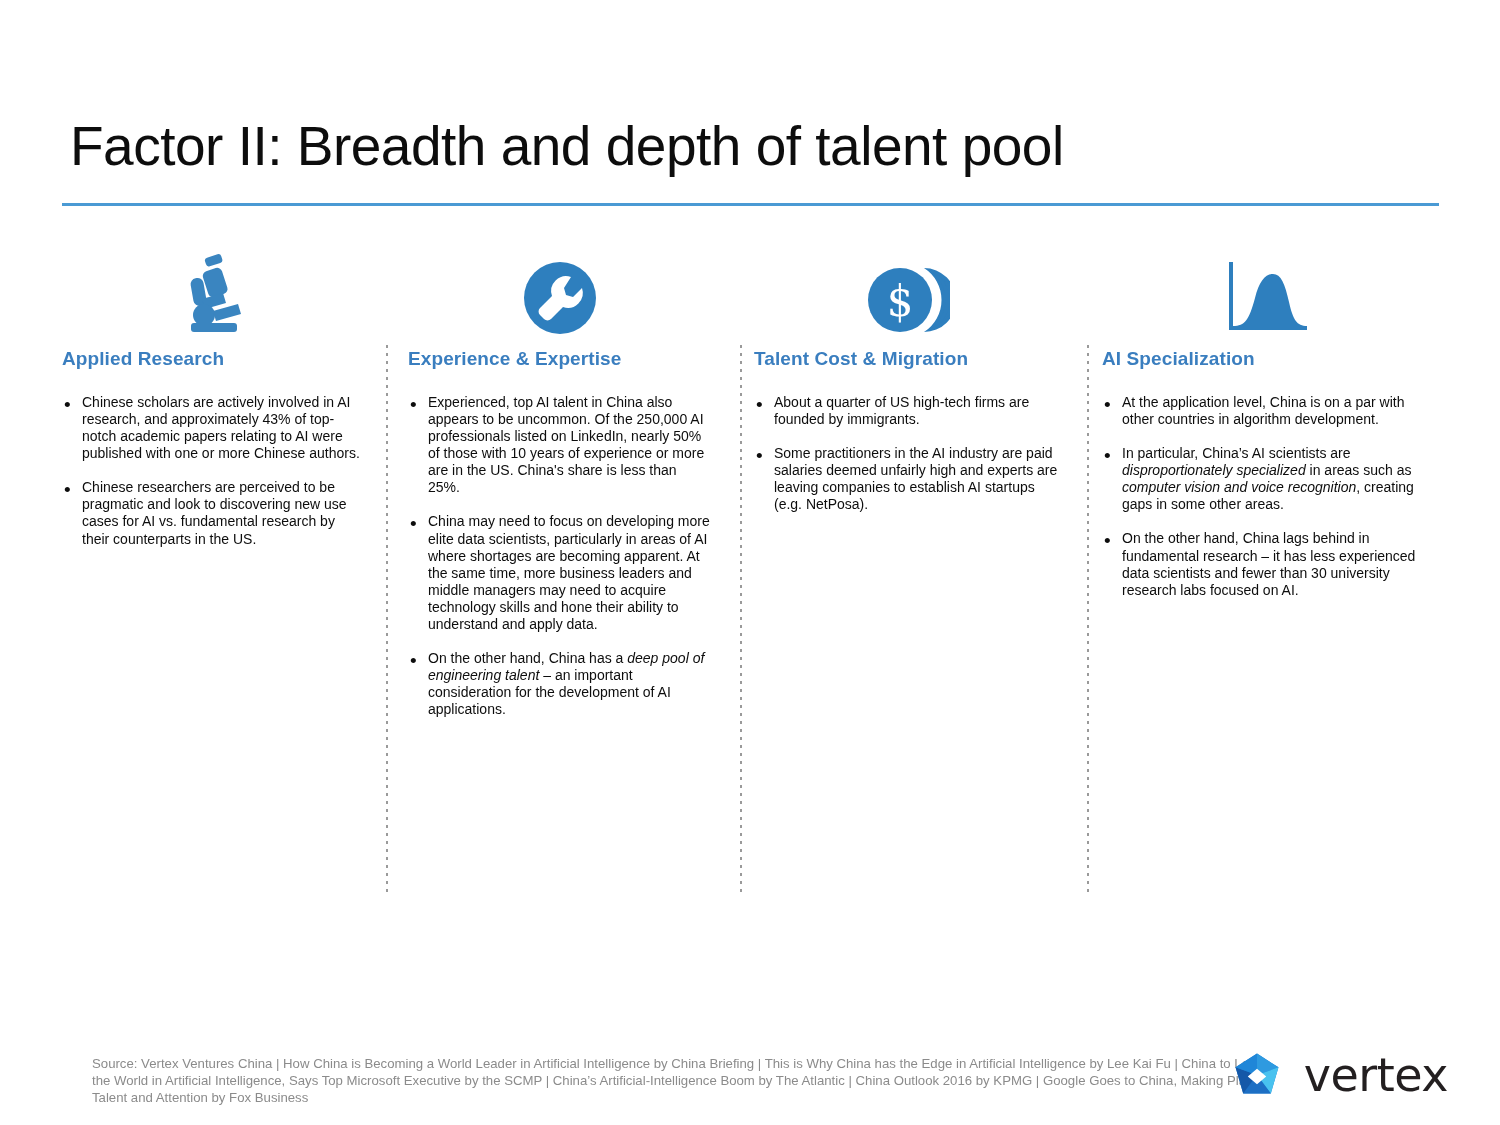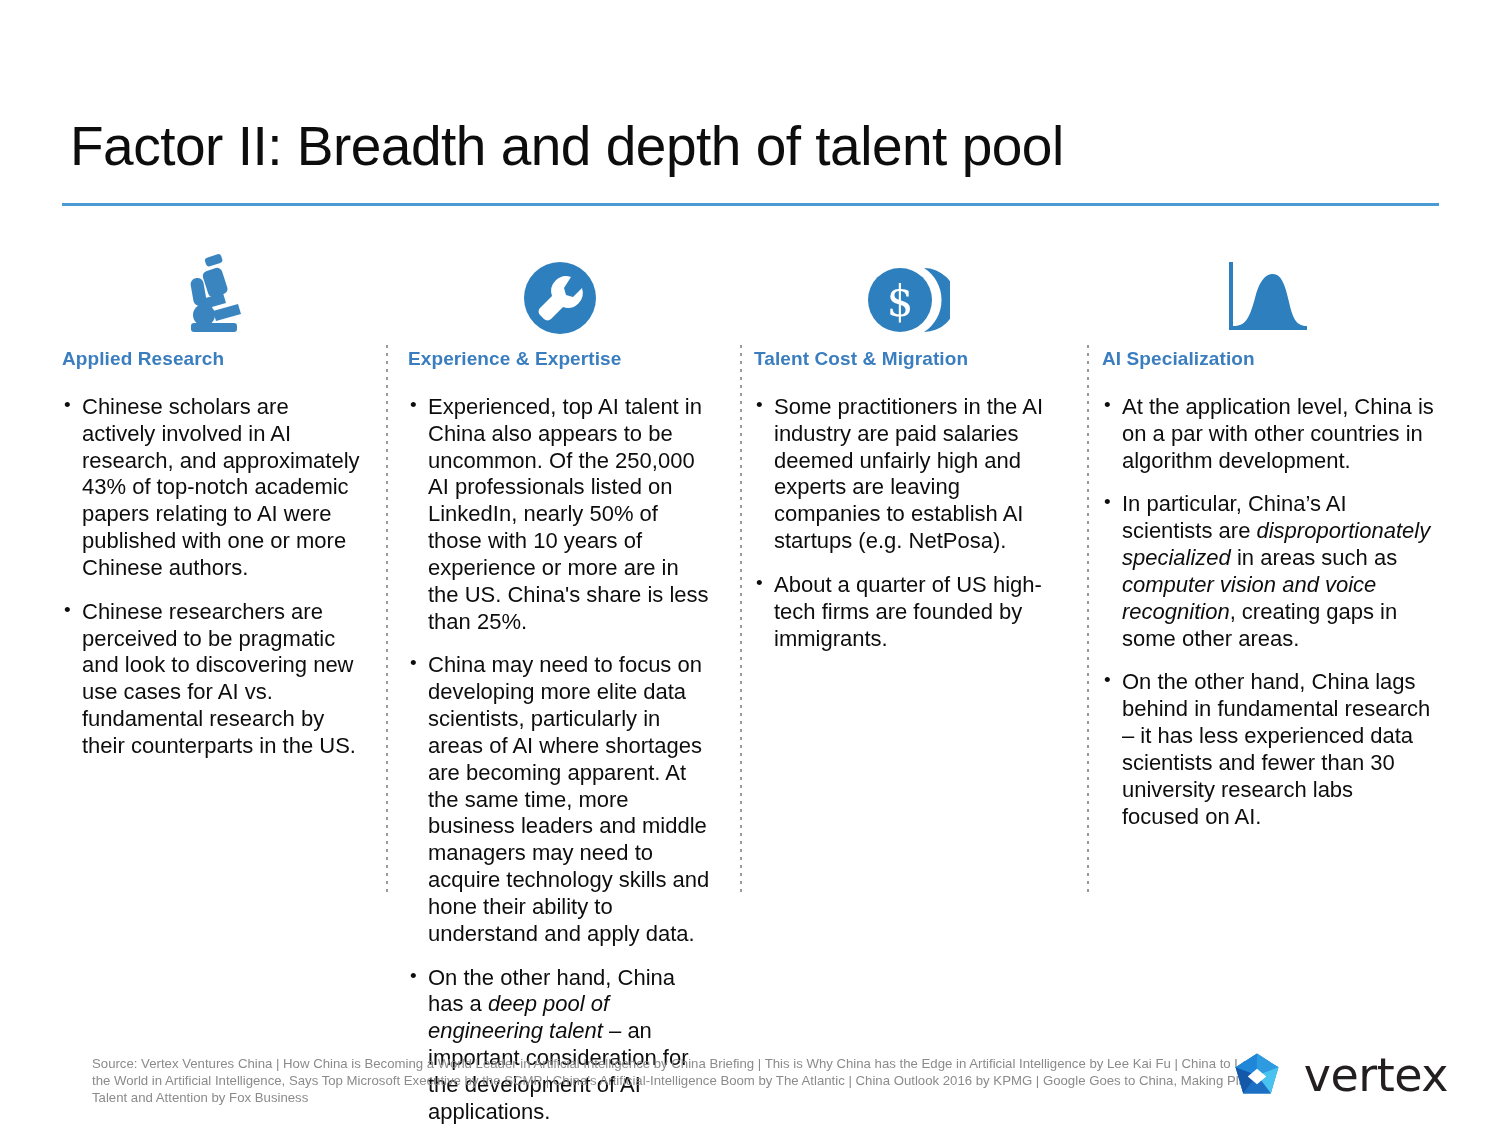--- a/index.html
+++ b/index.html
@@ -72,21 +72,21 @@
 
   ul.bullets {
     list-style: none;
     margin: 0;
     padding: 0;
   }
   ul.bullets > li {
     position: relative;
     padding-left: 20px;
     margin-bottom: 17px;
-    font-size: 22px;
+    font-size: 14px;
     line-height: 1.22;
     color: #0d0d0d;
   }
   ul.bullets > li:before {
     content: "\2022";
     position: absolute;
     left: 2px;
     top: -1px;
     font-size: 19px;
     color: #0d0d0d;
@@ -191,22 +191,22 @@
           <path d="M60 4 a32 32 0 0 1 0 64 a38 38 0 0 0 0 -64 z" opacity="1"></path>
           <path d="M68 8 a30 30 0 0 1 0 56 a36 36 0 0 0 0 -56 z"></path>
           <path d="M76 13 a26 26 0 0 1 0 46 a32 32 0 0 0 0 -46 z"></path>
         </g>
         <circle cx="36" cy="36" r="32" fill="#2e7fbe"></circle>
         <text x="36" y="52" text-anchor="middle" font-family="DejaVu Serif, serif" font-size="42" fill="#ffffff">$</text>
       </svg>
     </div>
     <div class="col-head">Talent Cost &amp; Migration</div>
     <ul class="bullets">
+        <li>About a quarter of US high-tech firms are founded by immigrants.</li>
         <li>Some practitioners in the AI industry are paid salaries deemed unfairly high and experts are leaving companies to establish AI startups (e.g. NetPosa).</li>
-        <li>About a quarter of US high-tech firms are founded by immigrants.</li>
       </ul>
   </div>
 
   <div class="col col-4">
     <div class="icon-wrap">
       <svg width="92" height="76" viewBox="0 0 92 76" aria-hidden="true">
         <g fill="#2e7fbe">
           <rect x="6" y="2" width="4" height="68"></rect>
           <rect x="6" y="66" width="78" height="4"></rect>
           <path d="M10 66 C22 66 26 60 32 38 C36 22 42 14 50 14 C58 14 62 24 66 42 C70 60 74 66 84 66 Z"></path>

